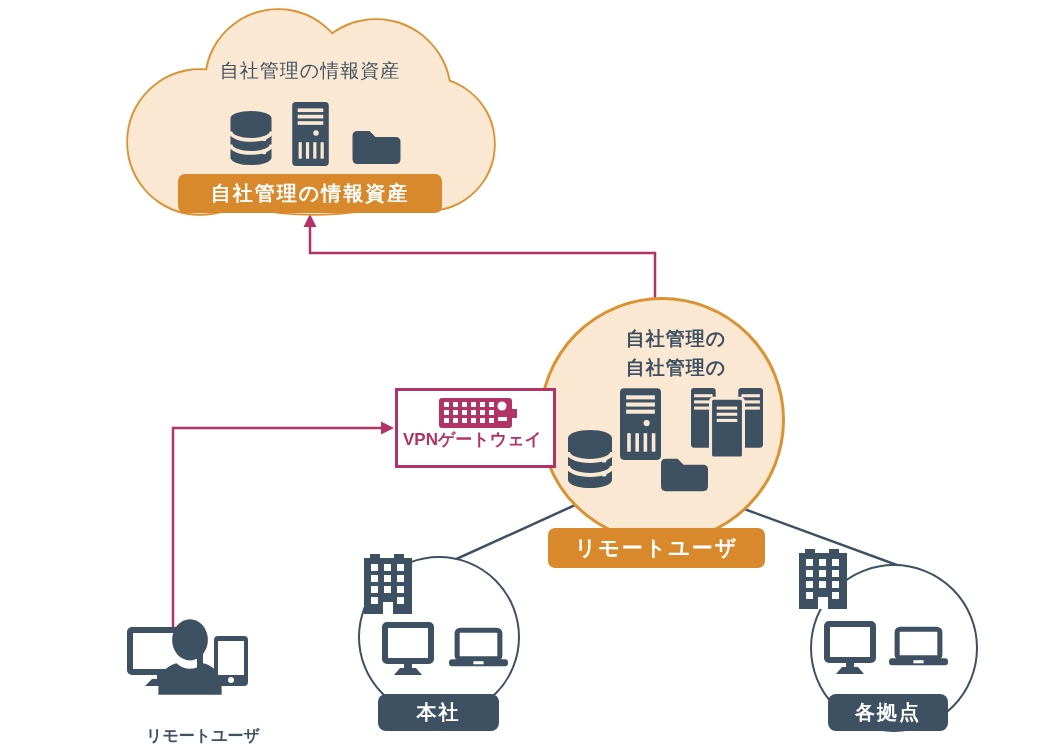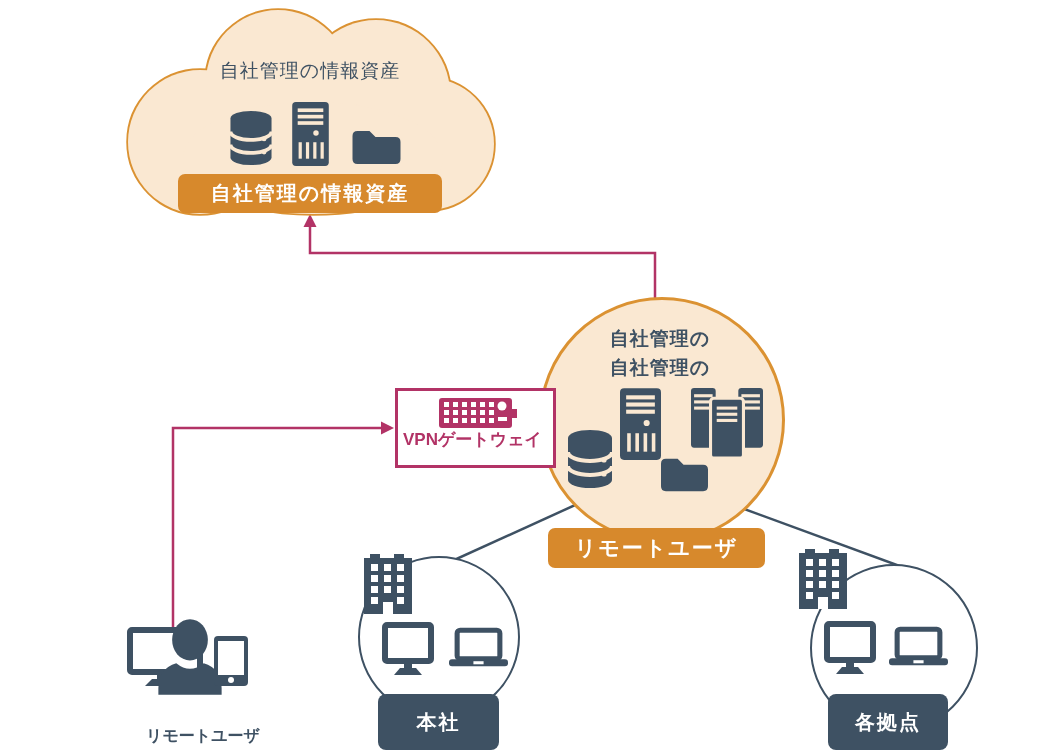--- a/index.html
+++ b/index.html
@@ -26,42 +26,42 @@
   .badge.orange{background:var(--orange);border-radius:7px;}
   .badge.slate{background:var(--slate);border-radius:8px;}
   .cloud-badge{left:178px;top:174px;width:264px;height:39px;font-size:20px;}
 
   
   .dc-circle{
     left:539px;top:297px;width:240px;height:240px;border-radius:50%;
     background:var(--cream);border:3px solid var(--orange_border);z-index:2;
   }
   .dc-title{
-    left:560px;top:324px;width:200px;text-align:center;z-index:3;
+    left:576px;top:324px;width:200px;text-align:center;z-index:3;
     color:var(--slate);font-weight:bold;font-size:19px;line-height:29px;letter-spacing:1px;
   }
   .dc-badge{left:548px;top:528px;width:217px;height:40px;font-size:21px;}
 
   
   .vpn-box{
     left:395px;top:388px;width:155px;height:74px;background:#fff;
     border:3px solid var(--magenta);z-index:5;
   }
   .vpn-label{
     left:397px;top:428px;width:151px;text-align:center;z-index:6;
     color:var(--magenta);font-weight:bold;font-size:17px;
   }
 
   
   .site-circle{
     border-radius:50%;background:#fff;border:2.5px solid var(--slate);z-index:2;
   }
   .site-honsha{left:358px;top:556px;width:158px;height:158px;}
   .site-kyoten{left:810px;top:564px;width:164px;height:164px;}
-  .site-badge{height:56px;font-size:20px;}
+  .site-badge{height:37px;font-size:20px;}
   .honsha-badge{left:378px;top:694px;width:121px;}
   .kyoten-badge{left:828px;top:694px;width:120px;}
 
   .icon{z-index:3;}
   .user-label{
     left:128px;top:704px;width:150px;text-align:center;z-index:3;
     color:var(--slate);font-weight:bold;font-size:16px;margin-top:22px;
   }
 </style>
 </head>

